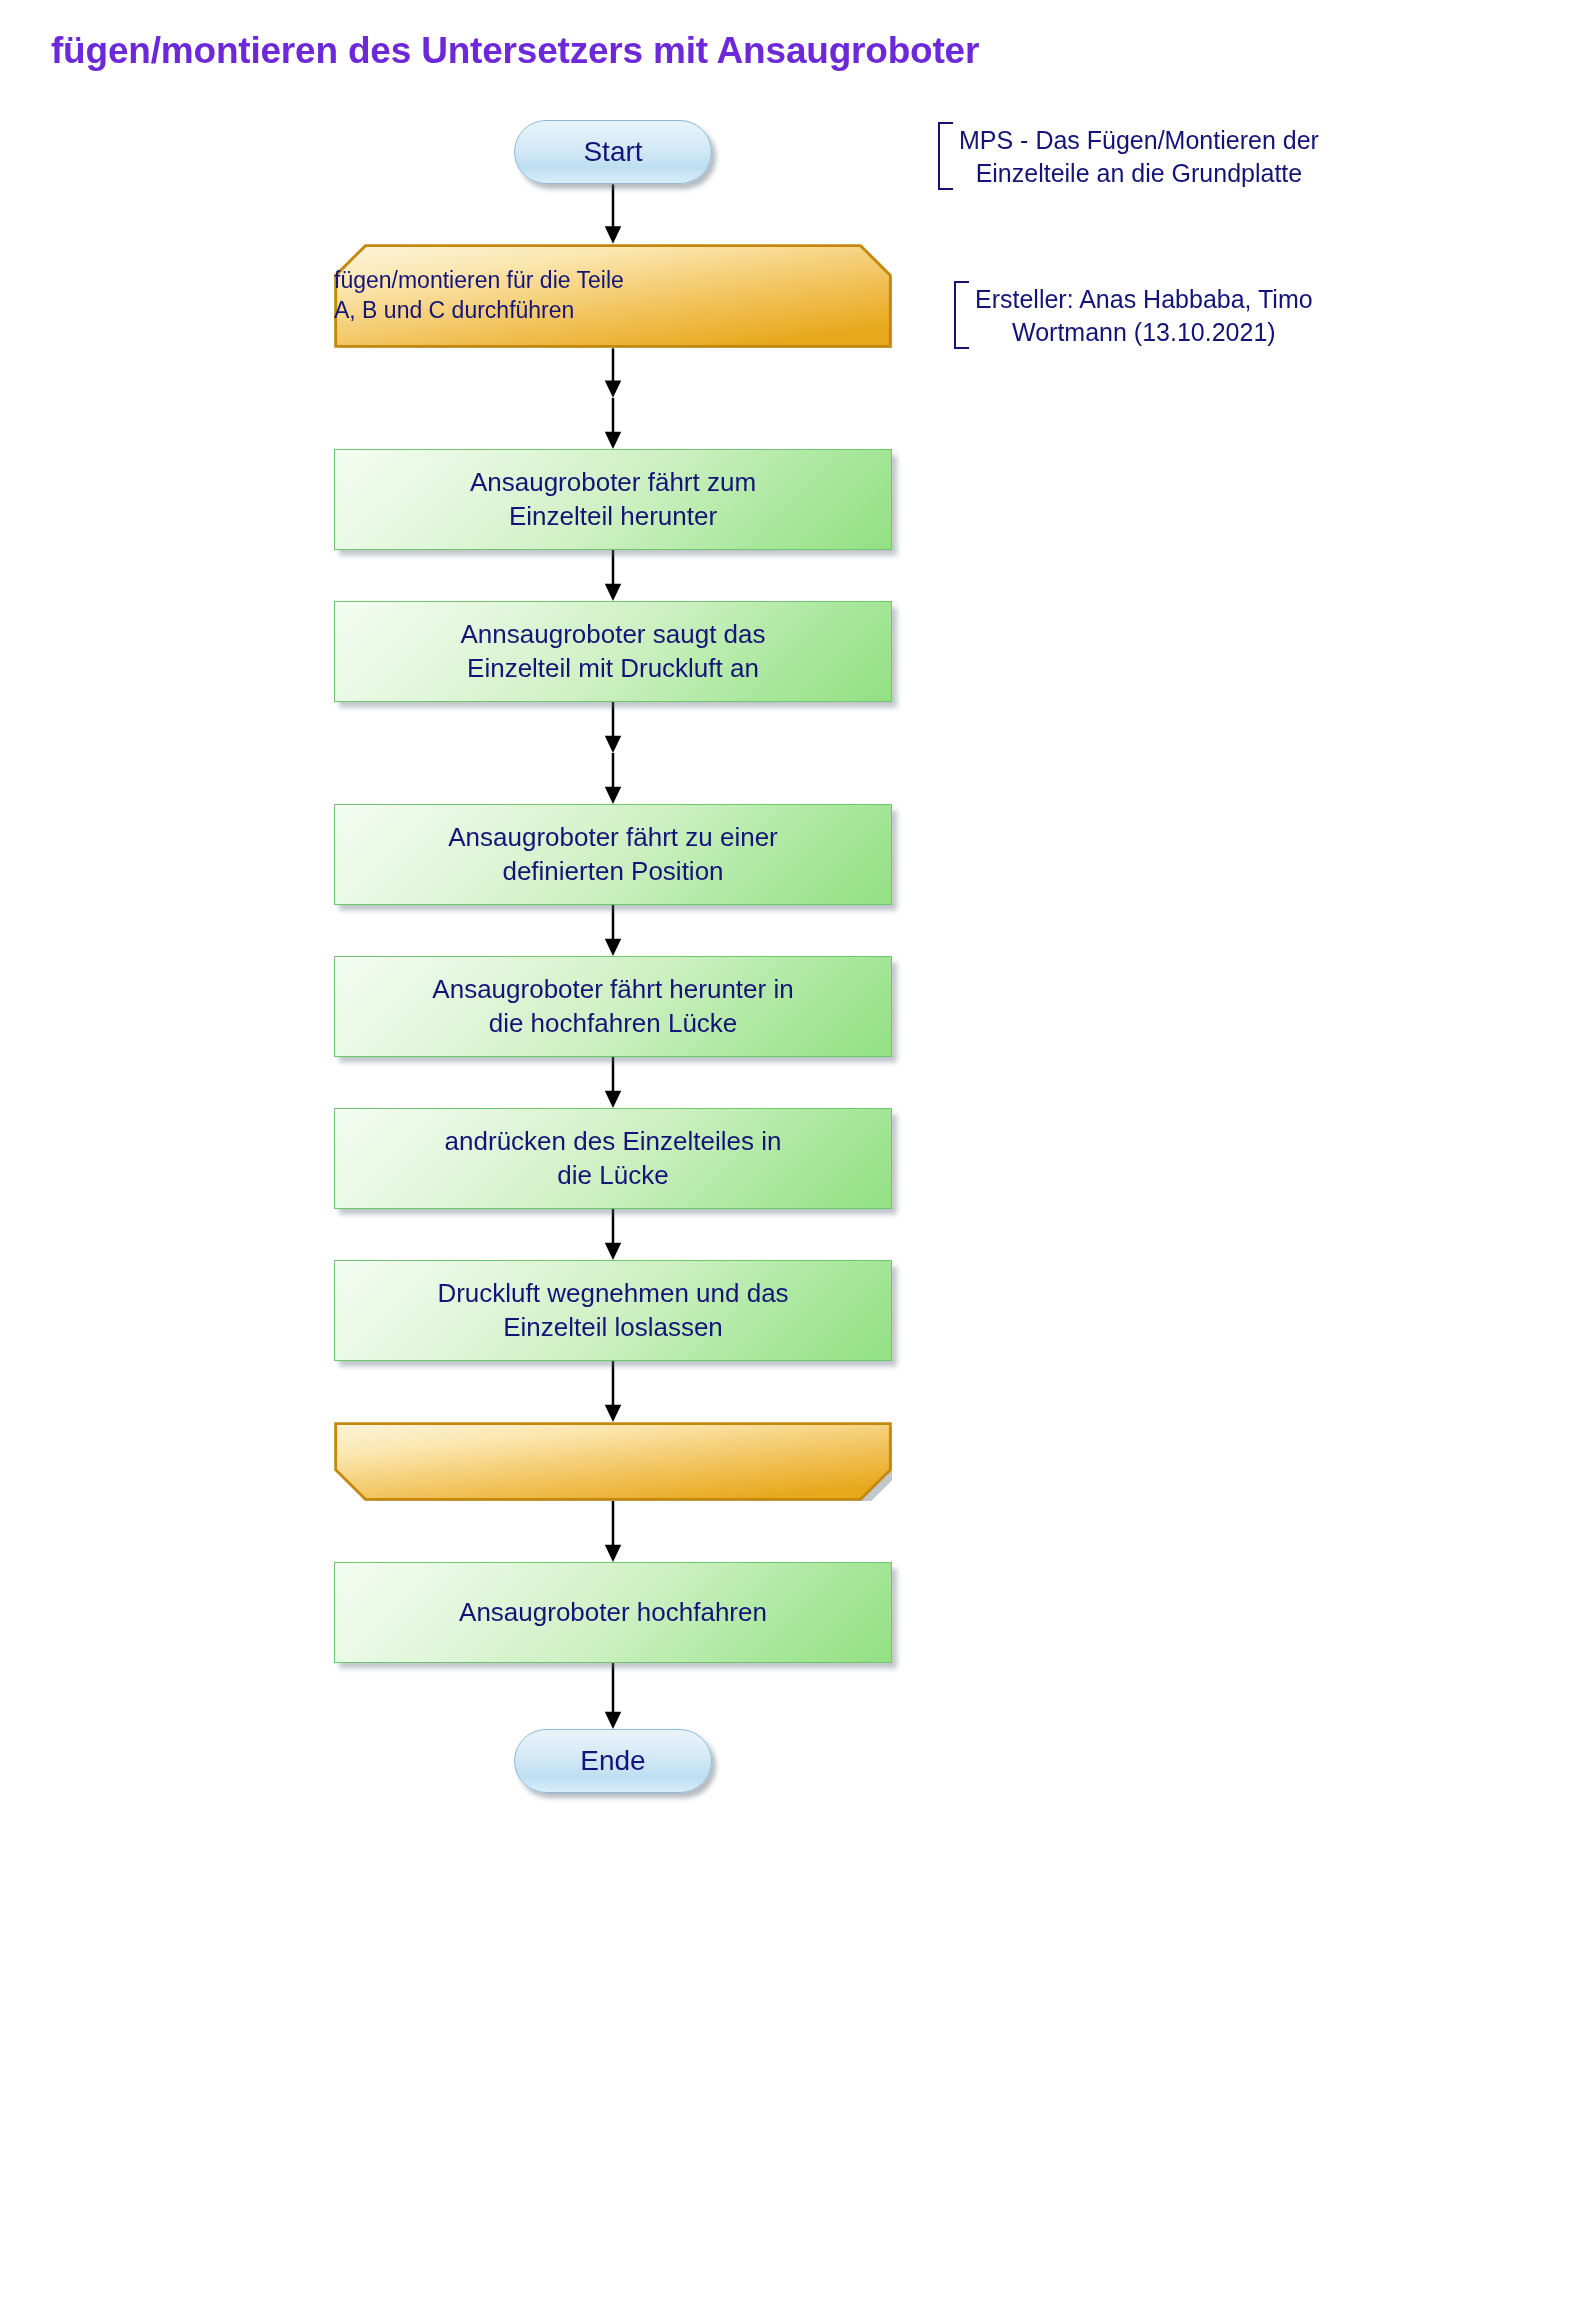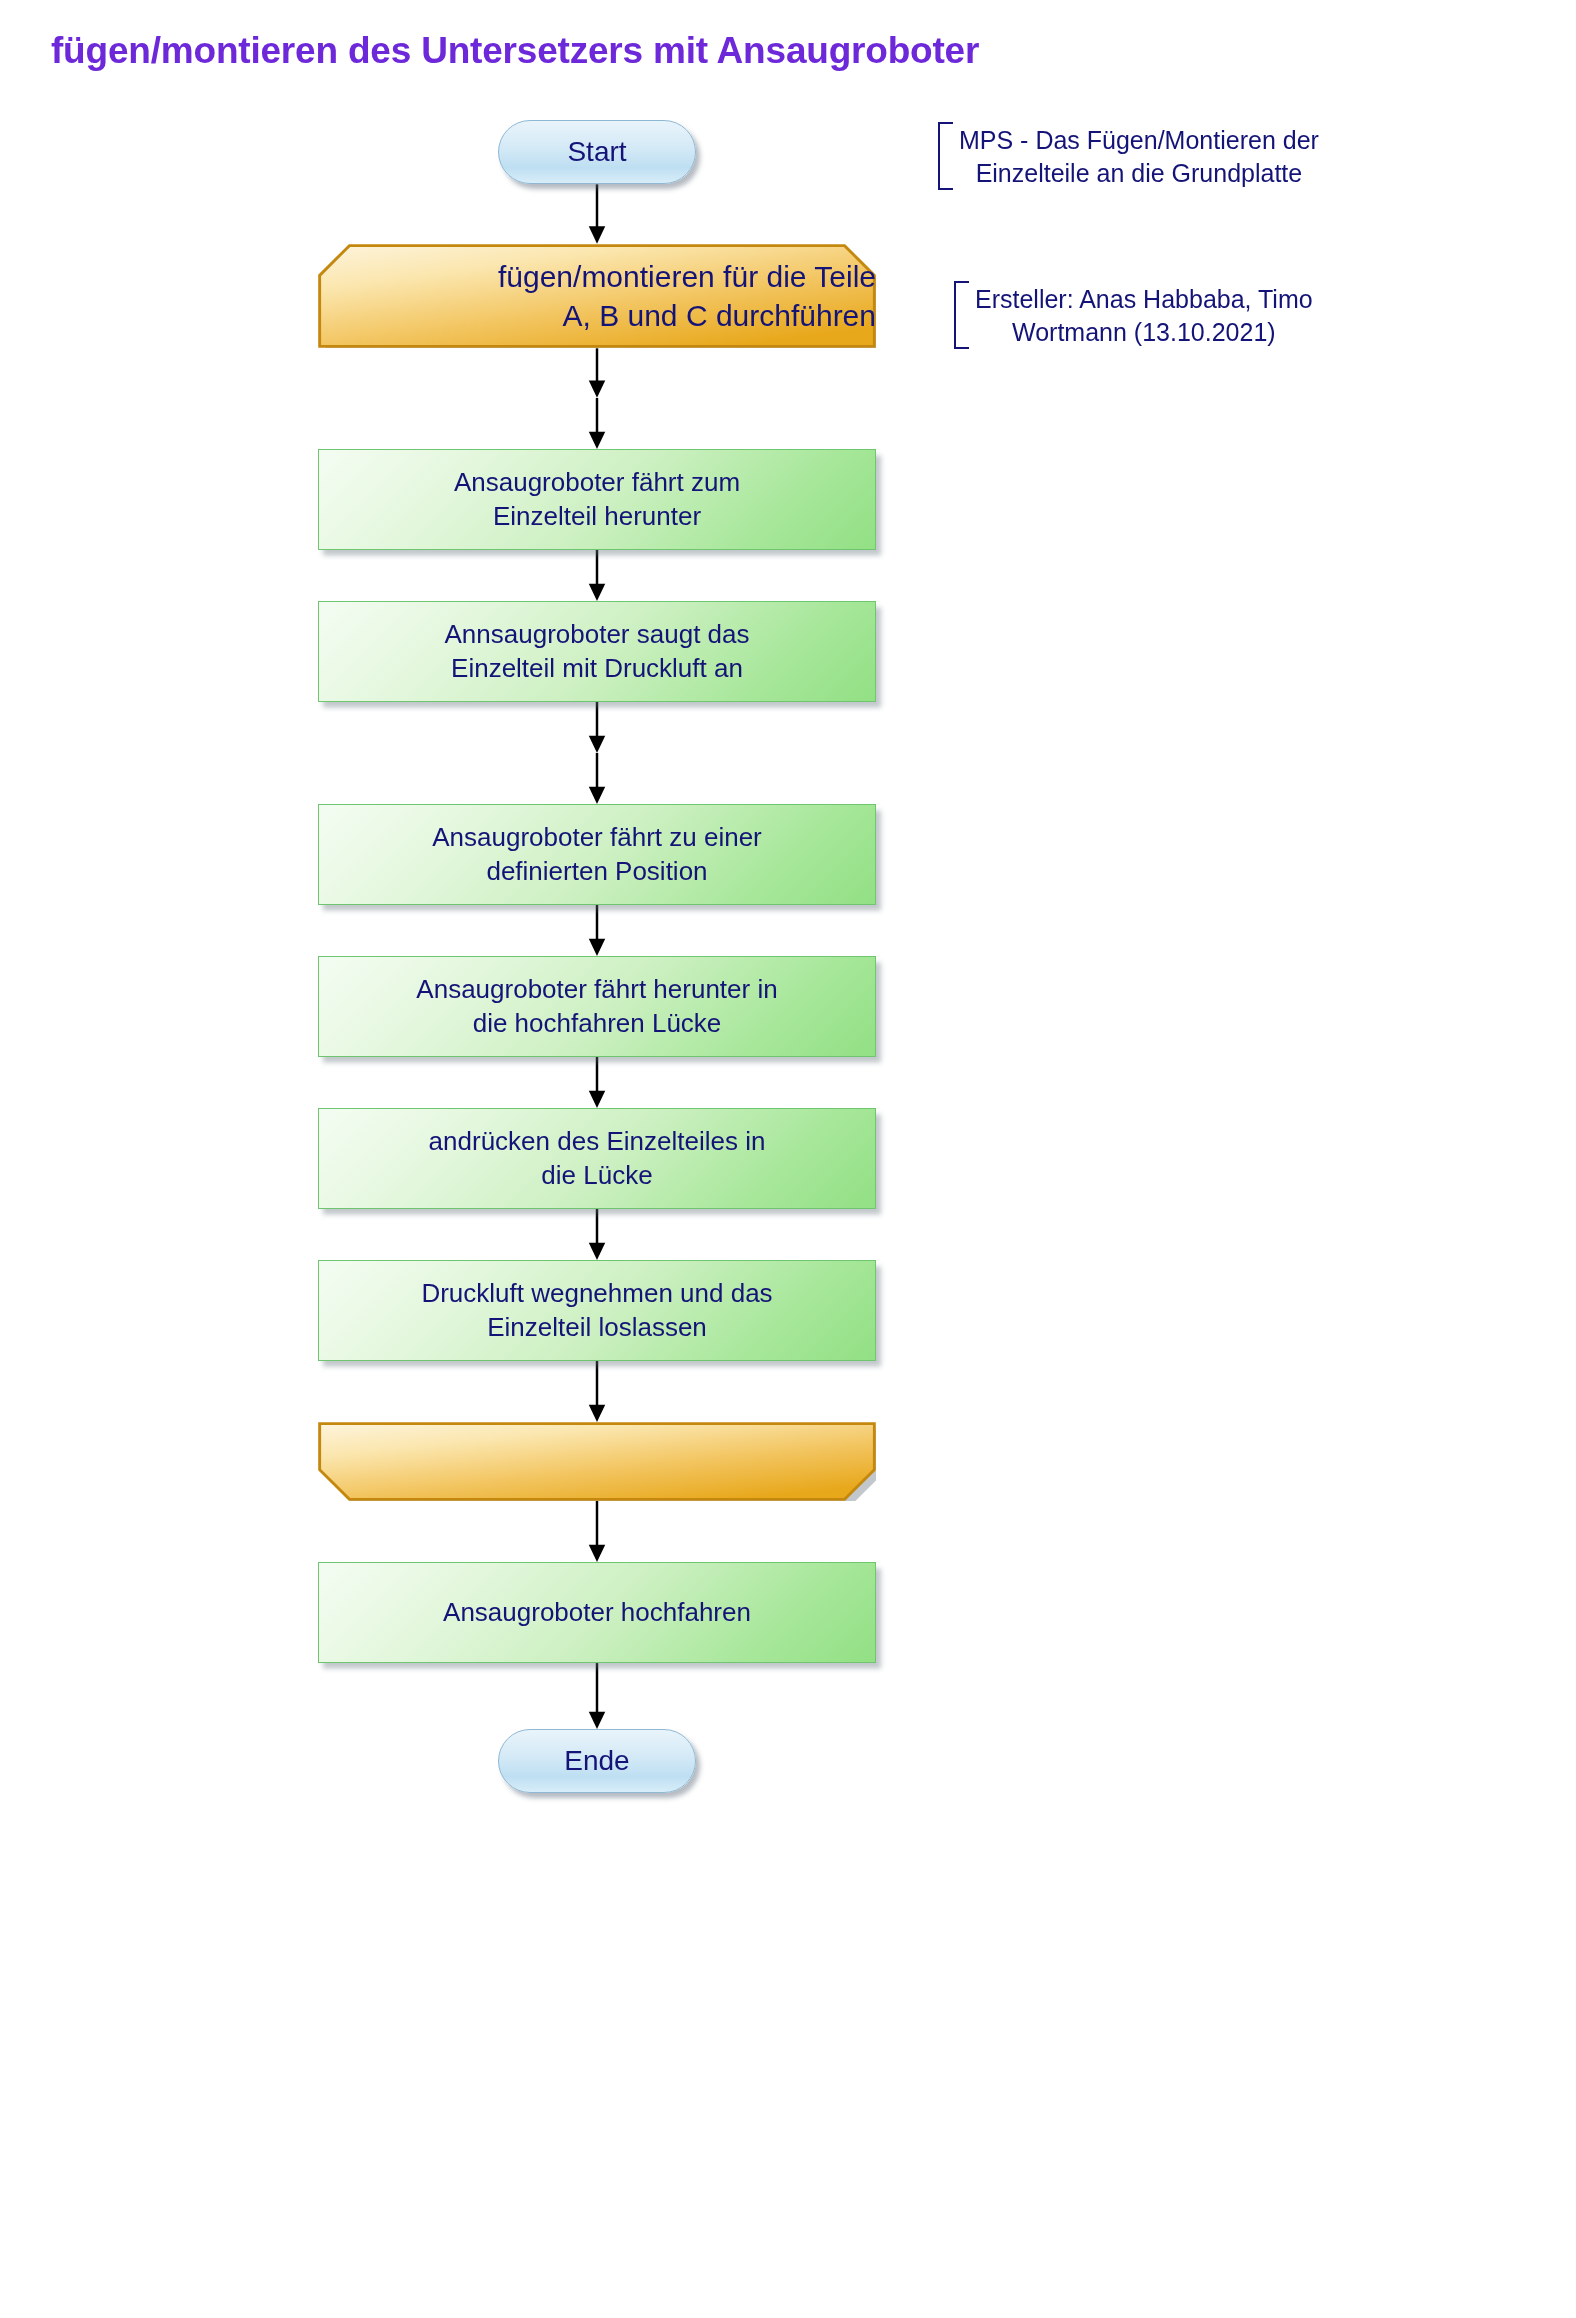--- a/index.html
+++ b/index.html
@@ -28,21 +28,21 @@
     font-size: 37px;
     font-weight: bold;
     color: #6d28d9;
     letter-spacing: -0.2px;
     white-space: nowrap;
   }
 
   
   .flow-column {
     position: absolute;
-    left: 318px;
+    left: 334px;
     top: 120px;
     width: 558px;
   }
 
   
   .node {
     position: relative;
     box-sizing: border-box;
     display: flex;
     align-items: center;
@@ -106,23 +106,23 @@
     left: 0;
     top: 0;
     width: 100%;
     height: 100%;
     display: block;
   }
   .loop-text {
     position: relative;
     z-index: 2;
     width: 100%;
-    text-align: right;
+    text-align: left;
     color: #141478;
-    font-size: 30px;
+    font-size: 23px;
     line-height: 1.30;
     white-space: pre-line;
   }
 
   
   .connector {
     width: 100%;
     display: flex;
     justify-content: center;
   }

